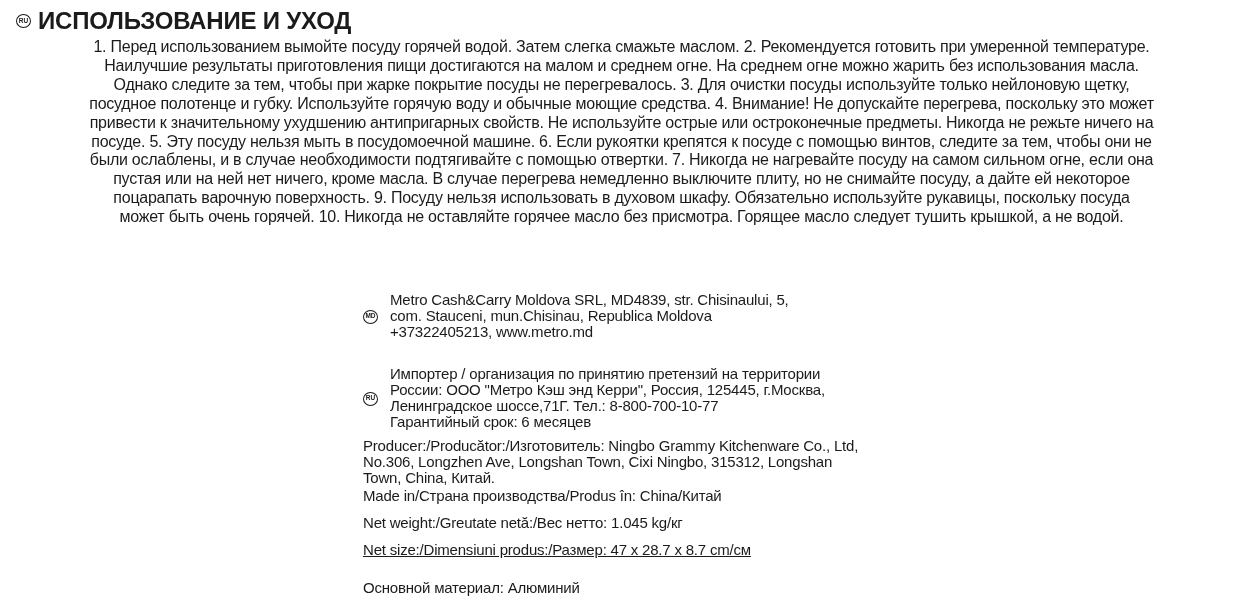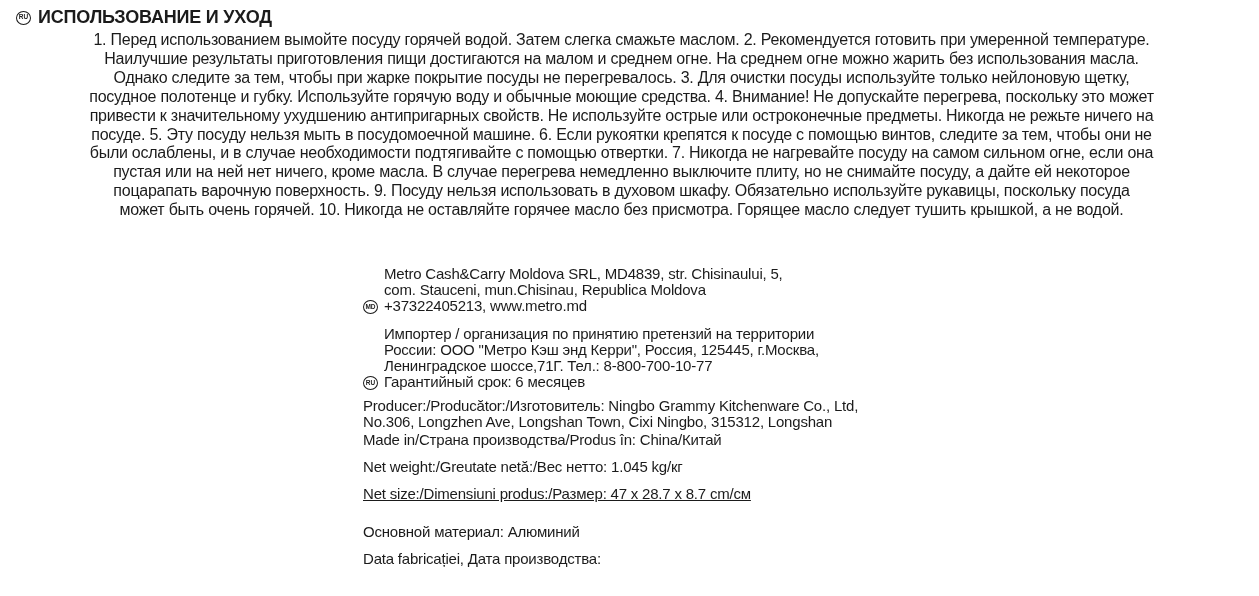--- a/index.html
+++ b/index.html
@@ -17,40 +17,40 @@
   }
   .badge {
     display: inline-flex; align-items: center; justify-content: center;
     min-width: 15px; height: 14px;
     border: 1.4px solid #1b1b1b; border-radius: 50%;
     font-size: 6.5px; font-weight: 700; line-height: 1;
     box-sizing: border-box; flex: 0 0 auto;
     letter-spacing: 0;
   }
   .title {
-    font-size: 18px; font-weight: 700; letter-spacing: -0.2px;
+    font-size: 24px; font-weight: 700; letter-spacing: -0.2px;
     white-space: nowrap;
   }
   .care {
     margin-top: 3px;
     text-align: center;
     font-size: 16px; line-height: 18.9px;
     letter-spacing: -0.25px;
     width: 1243px;
   }
   .care .line { display: block; white-space: nowrap; }
   .info {
     position: absolute; left: 363px; top: 266px;
     width: 600px;
     font-size: 15px; line-height: 16px;
     letter-spacing: -0.2px;
   }
   .info .block { margin-bottom: 12px; }
   .info .block.tight { margin-bottom: 8px; }
-  .iconrow { display: flex; align-items: flex-end; gap: 6px; }
+  .iconrow { display: flex; align-items: center; gap: 12px; margin-top: 26px; }
   .iconrow .badge { margin-top: 1px; }
   .lines .line { display: block; white-space: nowrap; }
   .single { margin-bottom: 11px; white-space: nowrap; }
 </style>
 </head>
 <body>
 
 <div class="header">
   <span class="badge">RU</span>
   <span class="title">ИСПОЛЬЗОВАНИЕ И УХОД</span>
@@ -87,20 +87,21 @@
       <span class="line">России: ООО "Метро Кэш энд Керри", Россия, 125445, г.Москва,</span>
       <span class="line">Ленинградское шоссе,71Г. Тел.: 8-800-700-10-77</span>
       <span class="line">Гарантийный срок: 6 месяцев</span>
     </div>
   </div>
 
   <div class="block" style="margin-bottom:2px;">
     <div class="lines">
       <span class="line">Producer:/Producător:/Изготовитель: Ningbo Grammy Kitchenware Co., Ltd,</span>
       <span class="line">No.306, Longzhen Ave, Longshan Town, Cixi Ningbo, 315312, Longshan</span>
+      <span class="line">Town, China, Китай.</span>
     </div>
   </div>
 
   <div class="single">Made in/Страна производства/Produs în: China/Китай</div>
   <div class="single">Net weight:/Greutate netă:/Вес нетто: 1.045 kg/кг</div>
   <div class="single" style="margin-bottom:22px;text-decoration:underline;">Net size:/Dimensiuni produs:/Размер: 47 x 28.7 x 8.7 cm/см</div>
   <div class="single">Основной материал: Алюминий</div>
   <div class="single">Data fabricației, Дата производства:</div>
 
 </div>

